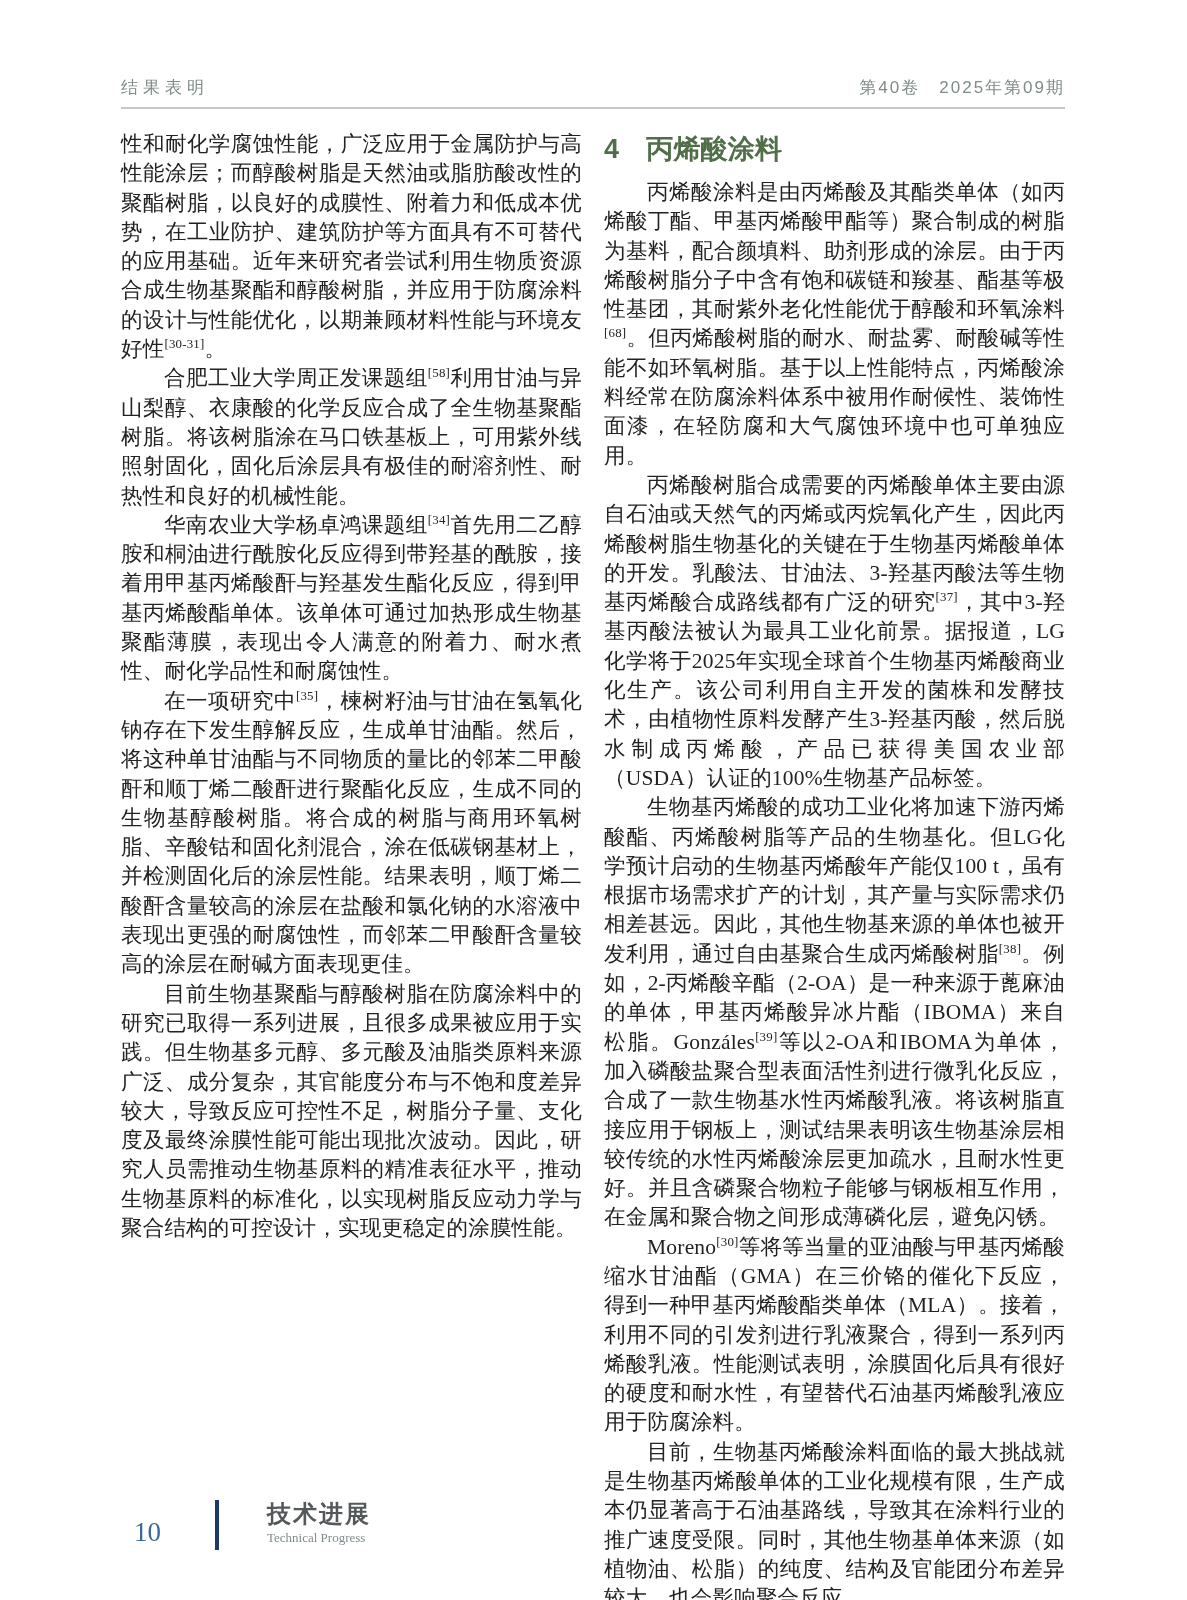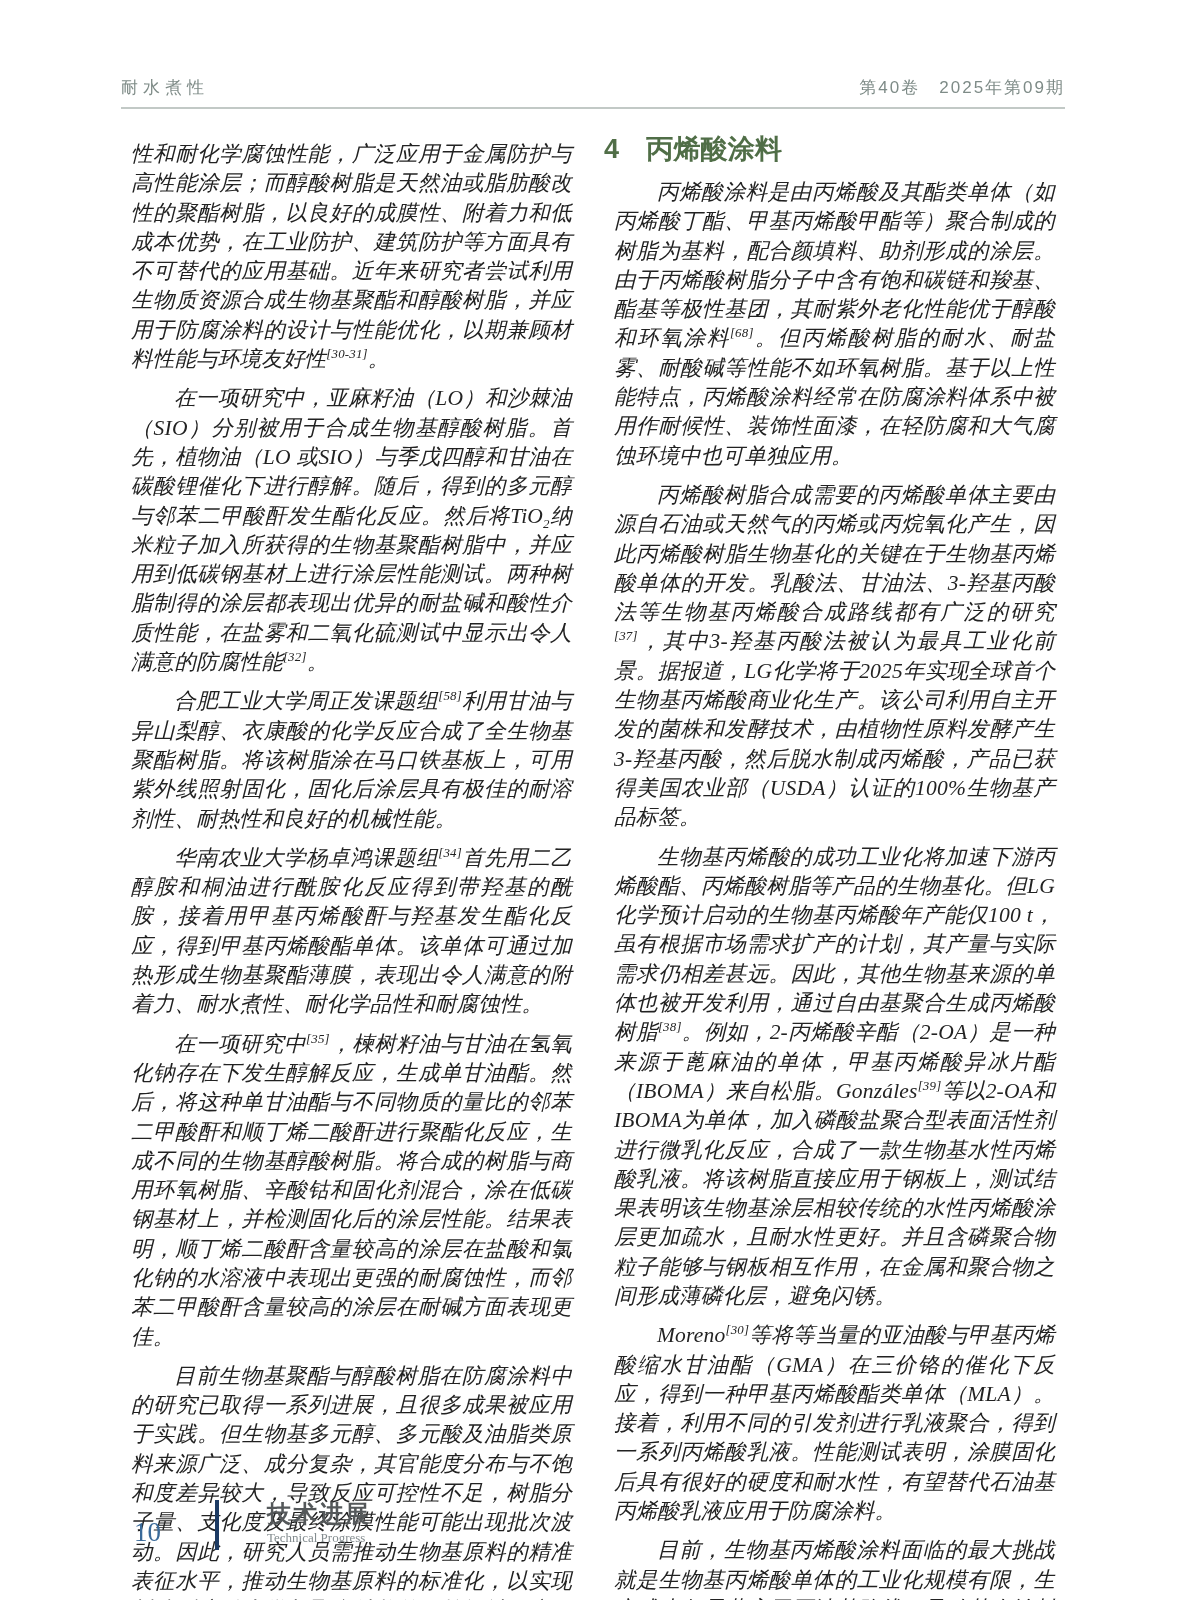--- a/index.html
+++ b/index.html
@@ -33,21 +33,21 @@
   }
   .article-body{
     position:absolute;left:121px;top:130px;width:944px;
     display:flex;gap:22px;
   }
   .col{
     width:461px;
     font-size:21.5px;line-height:29.3px;letter-spacing:0.2px;
     text-align:justify;text-justify:inter-ideograph;
   }
-  .col p{margin:10px;text-indent:2em;font-style:italic;}
+  .col p{margin:0;text-indent:2em;}
   .col p.no-indent{text-indent:0;}
   sup{font-size:0.60em;line-height:0;vertical-align:super;}
   sub{font-size:0.60em;line-height:0;vertical-align:sub;}
   .section-heading{
     margin:2px 0 12px 0;
     font-family:"Liberation Sans","DejaVu Sans",sans-serif;
     font-weight:bold;font-size:27px;line-height:34px;
     color:var(--section-heading-green);
     display:flex;align-items:baseline;
     text-align:left;
@@ -74,29 +74,28 @@
   }
   .footer-section-en{
     font-family:"Liberation Serif","DejaVu Serif",serif;
     font-size:13px;line-height:20px;color:var(--footer-en-gray);
   }
 </style>
 </head>
 <body>
 
 <div class="page-header">
-  <span class="journal-name">耐水煮性</span>
+  <span class="journal-name">结果表明</span>
   <span class="issue-info">第40卷　2025年第09期</span>
 </div>
 <div class="header-rule"></div>
 
 <div class="article-body">
   <section class="col">
       <p class="no-indent">性和耐化学腐蚀性能，广泛应用于金属防护与高性能涂层；而醇酸树脂是天然油或脂肪酸改性的聚酯树脂，以良好的成膜性、附着力和低成本优势，在工业防护、建筑防护等方面具有不可替代的应用基础。近年来研究者尝试利用生物质资源合成生物基聚酯和醇酸树脂，并应用于防腐涂料的设计与性能优化，以期兼顾材料性能与环境友好性<sup>[30-31]</sup>。</p>
-      <p>在一项研究中，亚麻籽油（LO）和沙棘油（SIO）分别被用于合成生物基醇酸树脂。首先，植物油（LO 或SIO）与季戊四醇和甘油在碳酸锂催化下进行醇解。随后，得到的多元醇与邻苯二甲酸酐发生酯化反应。然后将TiO<sub>2</sub>纳米粒子加入所获得的生物基聚酯树脂中，并应用到低碳钢基材上进行涂层性能测试。两种树脂制得的涂层都表现出优异的耐盐碱和酸性介质性能，在盐雾和二氧化硫测试中显示出令人满意的防腐性能<sup>[32]</sup>。</p>
       <p>合肥工业大学周正发课题组<sup>[58]</sup>利用甘油与异山梨醇、衣康酸的化学反应合成了全生物基聚酯树脂。将该树脂涂在马口铁基板上，可用紫外线照射固化，固化后涂层具有极佳的耐溶剂性、耐热性和良好的机械性能。</p>
       <p>华南农业大学杨卓鸿课题组<sup>[34]</sup>首先用二乙醇胺和桐油进行酰胺化反应得到带羟基的酰胺，接着用甲基丙烯酸酐与羟基发生酯化反应，得到甲基丙烯酸酯单体。该单体可通过加热形成生物基聚酯薄膜，表现出令人满意的附着力、耐水煮性、耐化学品性和耐腐蚀性。</p>
       <p>在一项研究中<sup>[35]</sup>，楝树籽油与甘油在氢氧化钠存在下发生醇解反应，生成单甘油酯。然后，将这种单甘油酯与不同物质的量比的邻苯二甲酸酐和顺丁烯二酸酐进行聚酯化反应，生成不同的生物基醇酸树脂。将合成的树脂与商用环氧树脂、辛酸钴和固化剂混合，涂在低碳钢基材上，并检测固化后的涂层性能。结果表明，顺丁烯二酸酐含量较高的涂层在盐酸和氯化钠的水溶液中表现出更强的耐腐蚀性，而邻苯二甲酸酐含量较高的涂层在耐碱方面表现更佳。</p>
       <p>目前生物基聚酯与醇酸树脂在防腐涂料中的研究已取得一系列进展，且很多成果被应用于实践。但生物基多元醇、多元酸及油脂类原料来源广泛、成分复杂，其官能度分布与不饱和度差异较大，导致反应可控性不足，树脂分子量、支化度及最终涂膜性能可能出现批次波动。因此，研究人员需推动生物基原料的精准表征水平，推动生物基原料的标准化，以实现树脂反应动力学与聚合结构的可控设计，实现更稳定的涂膜性能。</p>
     </section>
 
   <section class="col">
     <h2 class="section-heading">
       <span class="section-number">4</span>
       <span class="section-title">丙烯酸涂料</span>

